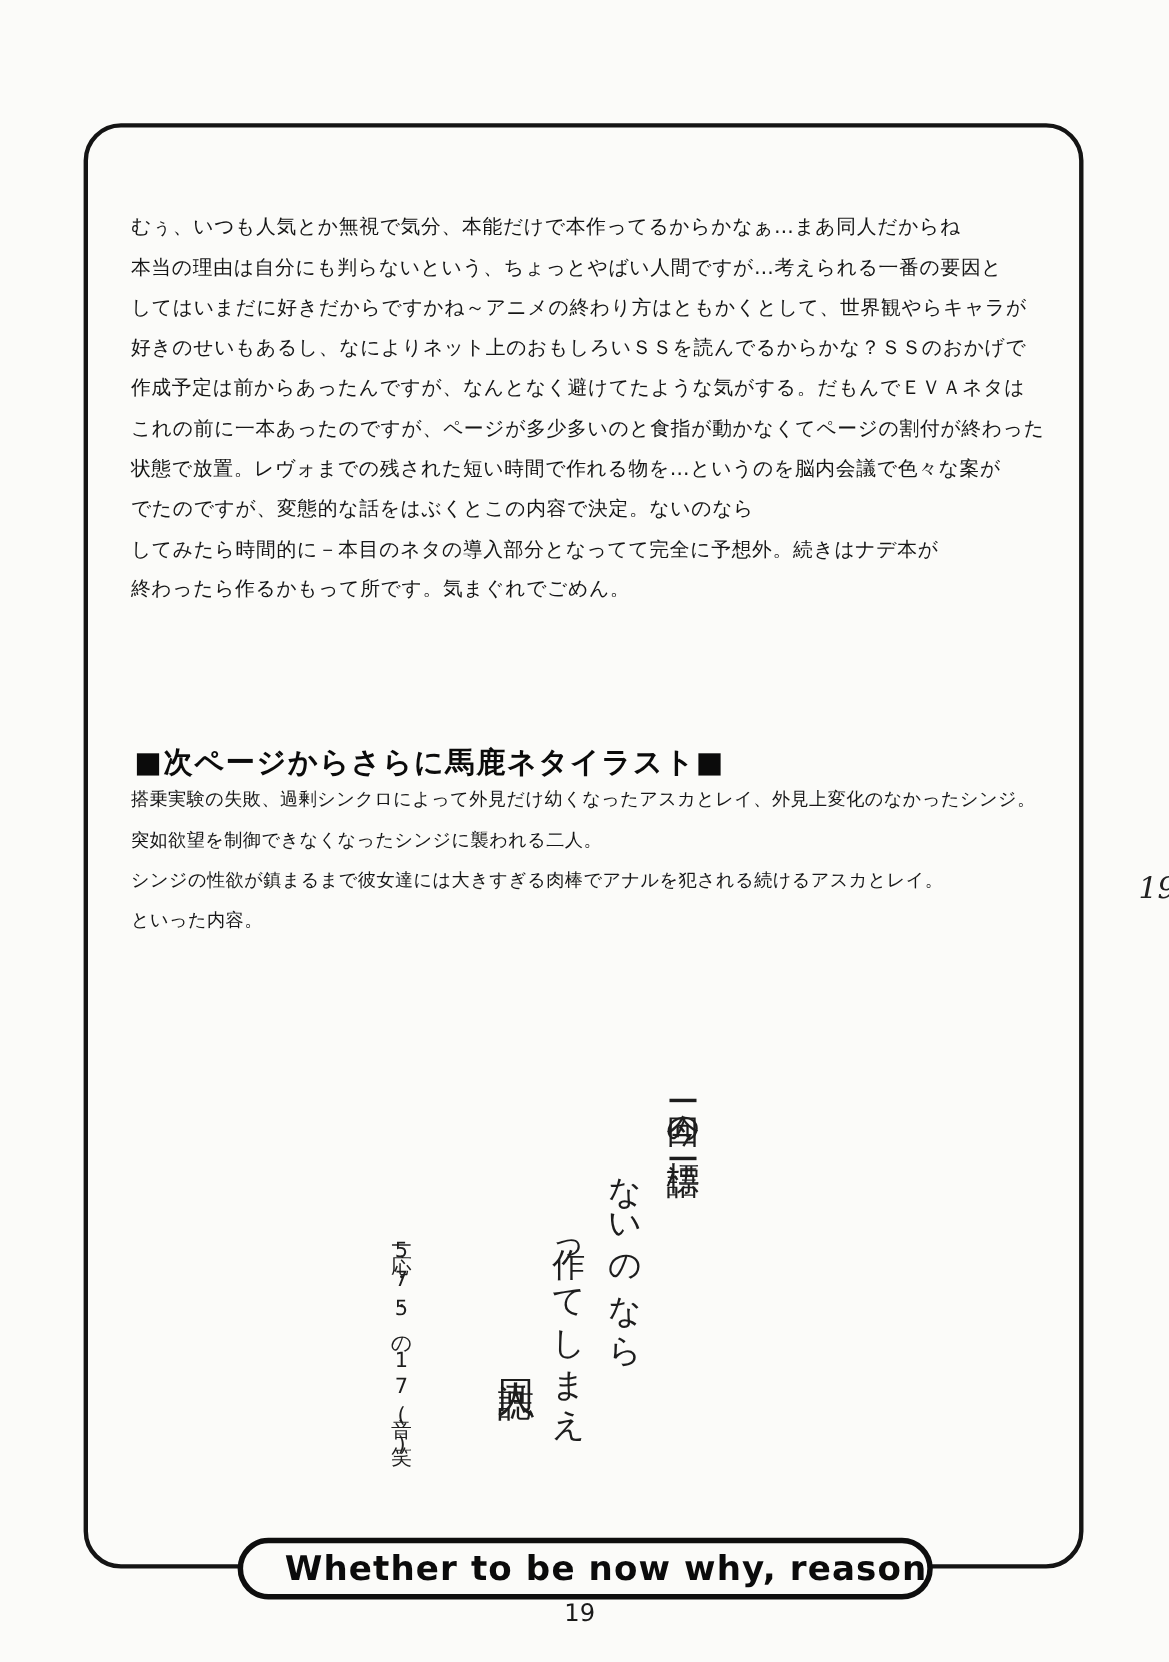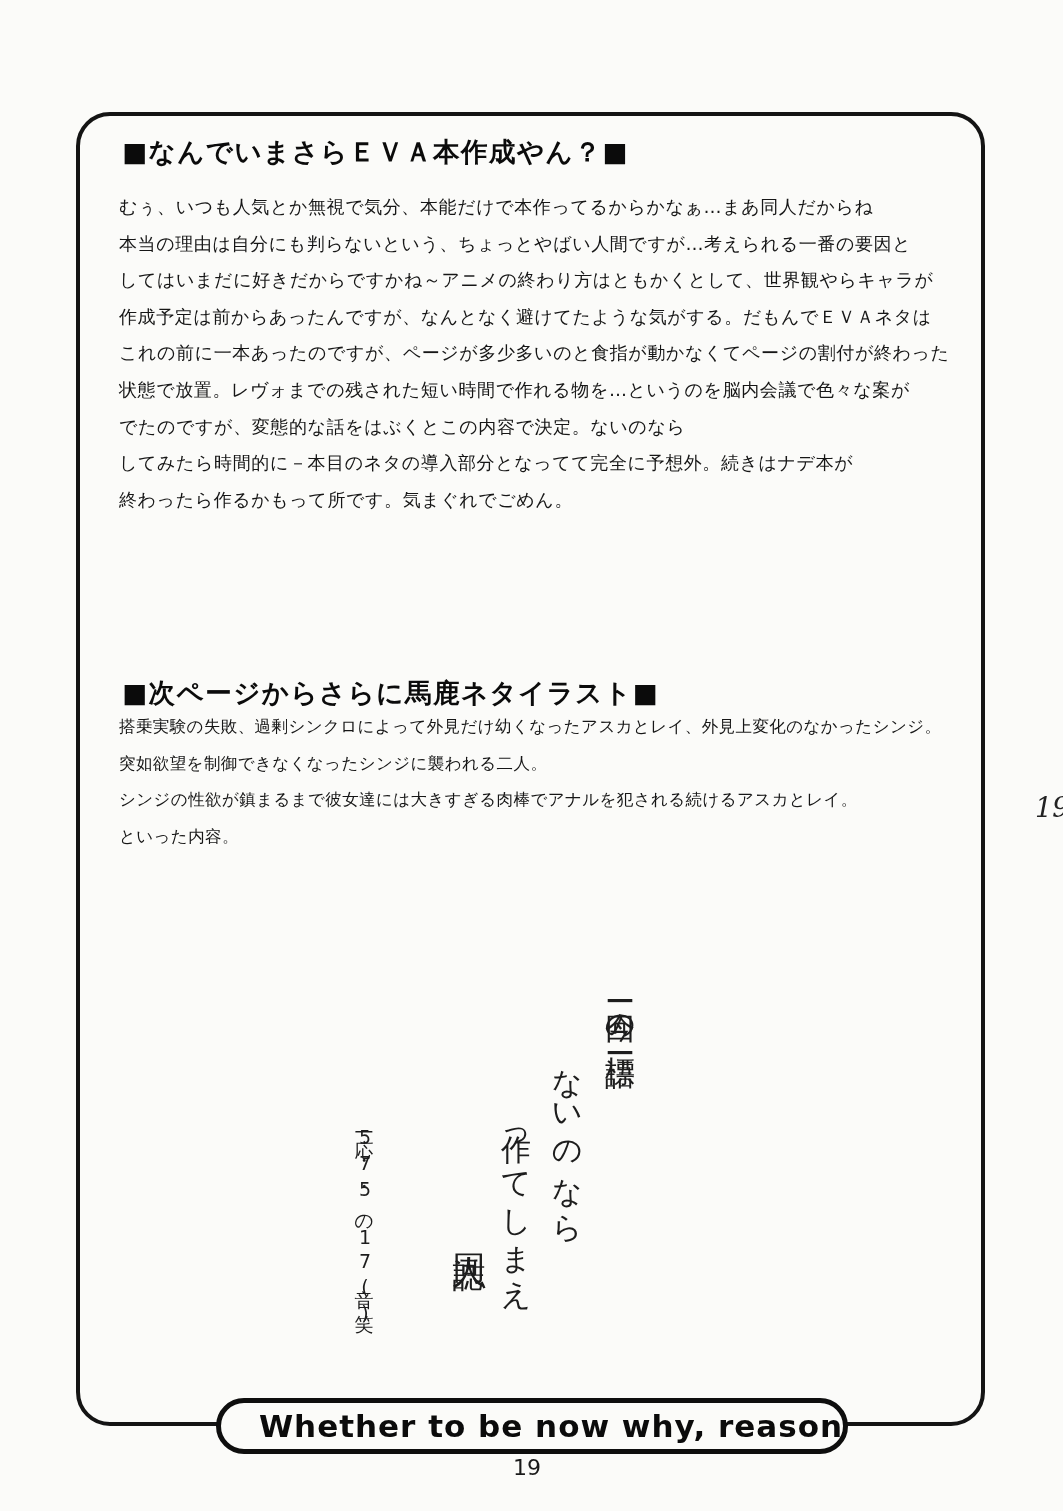--- a/index.html
+++ b/index.html
@@ -57,26 +57,26 @@
     font-family:"DejaVu Serif", serif;
   }
 </style>
 </head>
 <body>
 
 <div class="page">
 
   <div class="frame"></div>
 
-  <h1 class="hdr hdr1">■なんでいまさらＥＶＡ本作成やん？■</h1>
 
   <div class="para para1">
     <div class="tline">むぅ、いつも人気とか無視で気分、本能だけで本作ってるからかなぁ…まあ同人だからね</div>
     <div class="tline">本当の理由は自分にも判らないという、ちょっとやばい人間ですが…考えられる一番の要因と</div>
     <div class="tline">してはいまだに好きだからですかね～アニメの終わり方はともかくとして、世界観やらキャラが</div>
+    <div class="tline">好きのせいもあるし、なによりネット上のおもしろいＳＳを読んでるからかな？ＳＳのおかげで</div>
     <div class="tline">作成予定は前からあったんですが、なんとなく避けてたような気がする。だもんでＥＶＡネタは</div>
     <div class="tline">これの前に一本あったのですが、ページが多少多いのと食指が動かなくてページの割付が終わった</div>
     <div class="tline">状態で放置。レヴォまでの残された短い時間で作れる物を…というのを脳内会議で色々な案が</div>
     <div class="tline">でたのですが、変態的な話をはぶくとこの内容で決定。ないのなら</div>
     <div class="tline">してみたら時間的に－本目のネタの導入部分となってて完全に予想外。続きはナデ本が</div>
     <div class="tline">終わったら作るかもって所です。気まぐれでごめん。</div>
   </div>
 
   <h2 class="hdr hdr2">■次ページからさらに馬鹿ネタイラスト■</h2>
 

